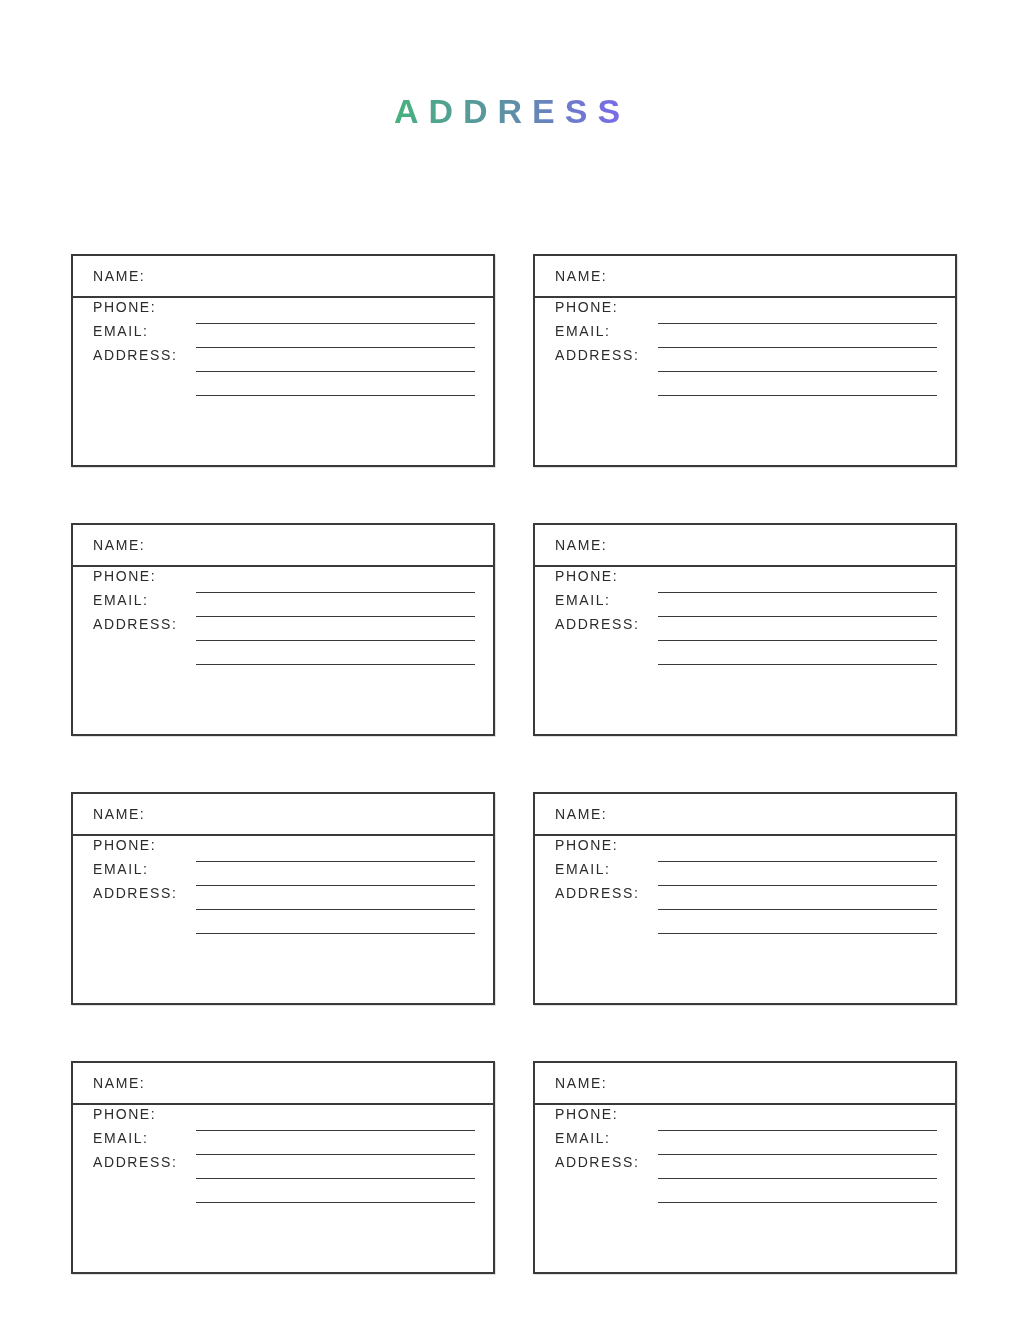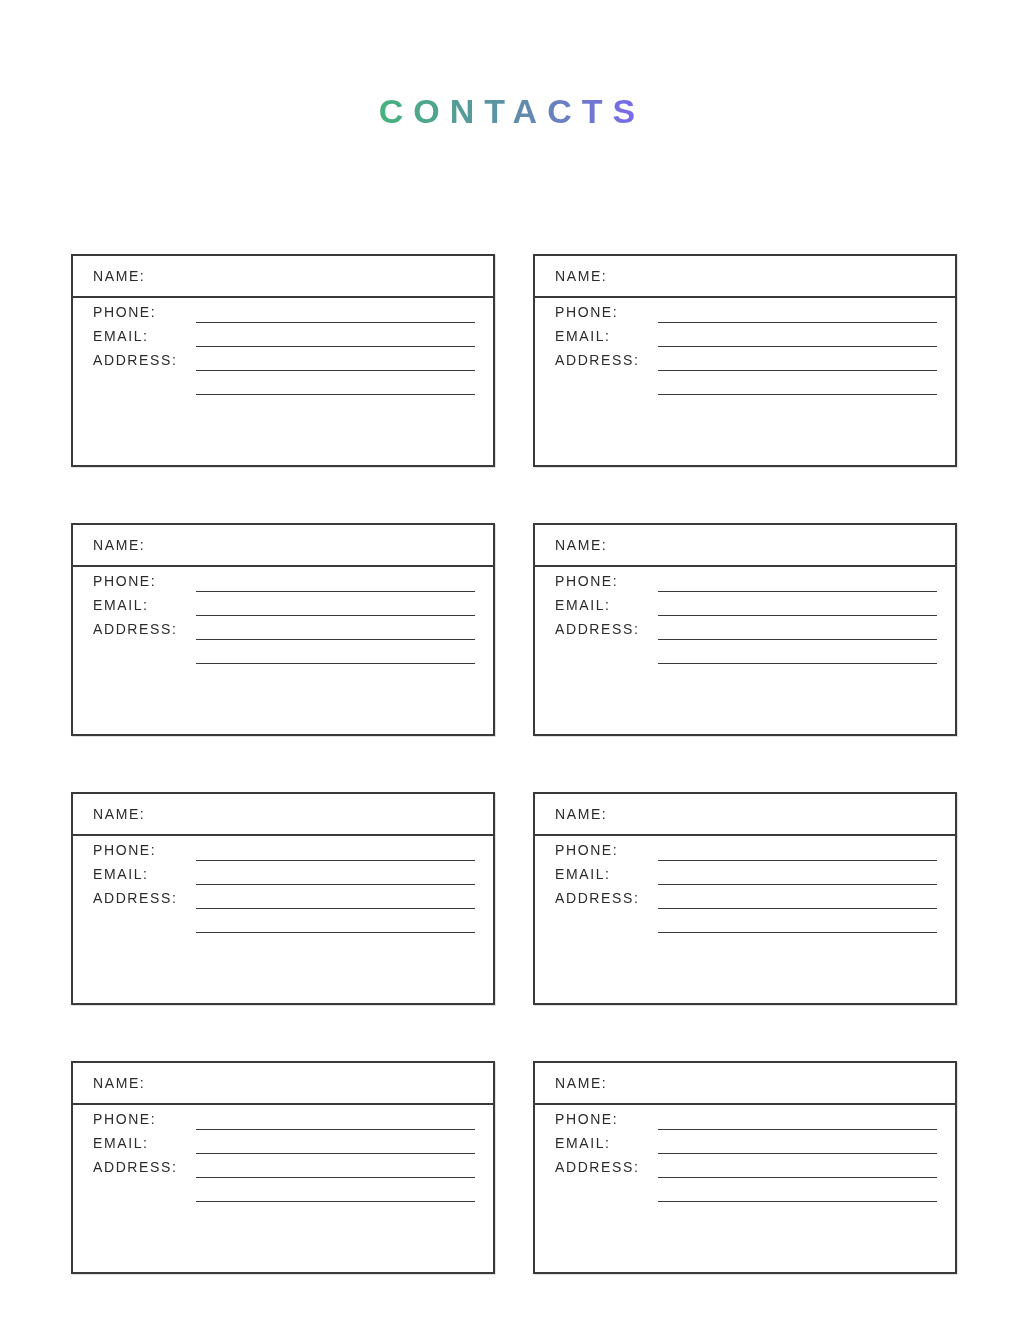--- a/index.html
+++ b/index.html
@@ -52,21 +52,20 @@
     border-bottom: 2px solid var(--color-border, #3a3a3a);
     display: flex;
     align-items: center;
     padding: 0 18px 0 20px;
   }
   .card-body {
     padding: 1px 18px 0 20px;
   }
   .field-row {
     display: flex;
-    align-items: flex-end;
     height: 24px;
   }
   .field-label, .name-label {
     font-size: 14px;
     letter-spacing: 1.6px;
     color: var(--color-text, #2b2b2b);
     white-space: nowrap;
   }
   .field-label {
     flex: 0 0 103px;
@@ -87,21 +86,21 @@
     font-size: 14px;
     letter-spacing: 1px;
     padding-left: 10px;
   }
 </style>
 </head>
 <body>
 
 <main class="page">
   <div class="title-wrap">
-    <h1 class="page-title">CONTACTS</h1>
+    <h1 class="page-title">ADDRESS</h1>
   </div>
 
   <div class="grid">
 
     <section class="card">
       <div class="card-header">
         <span class="name-label">NAME:</span>
         <span class="name-value"></span>
       </div>
       <div class="card-body">

